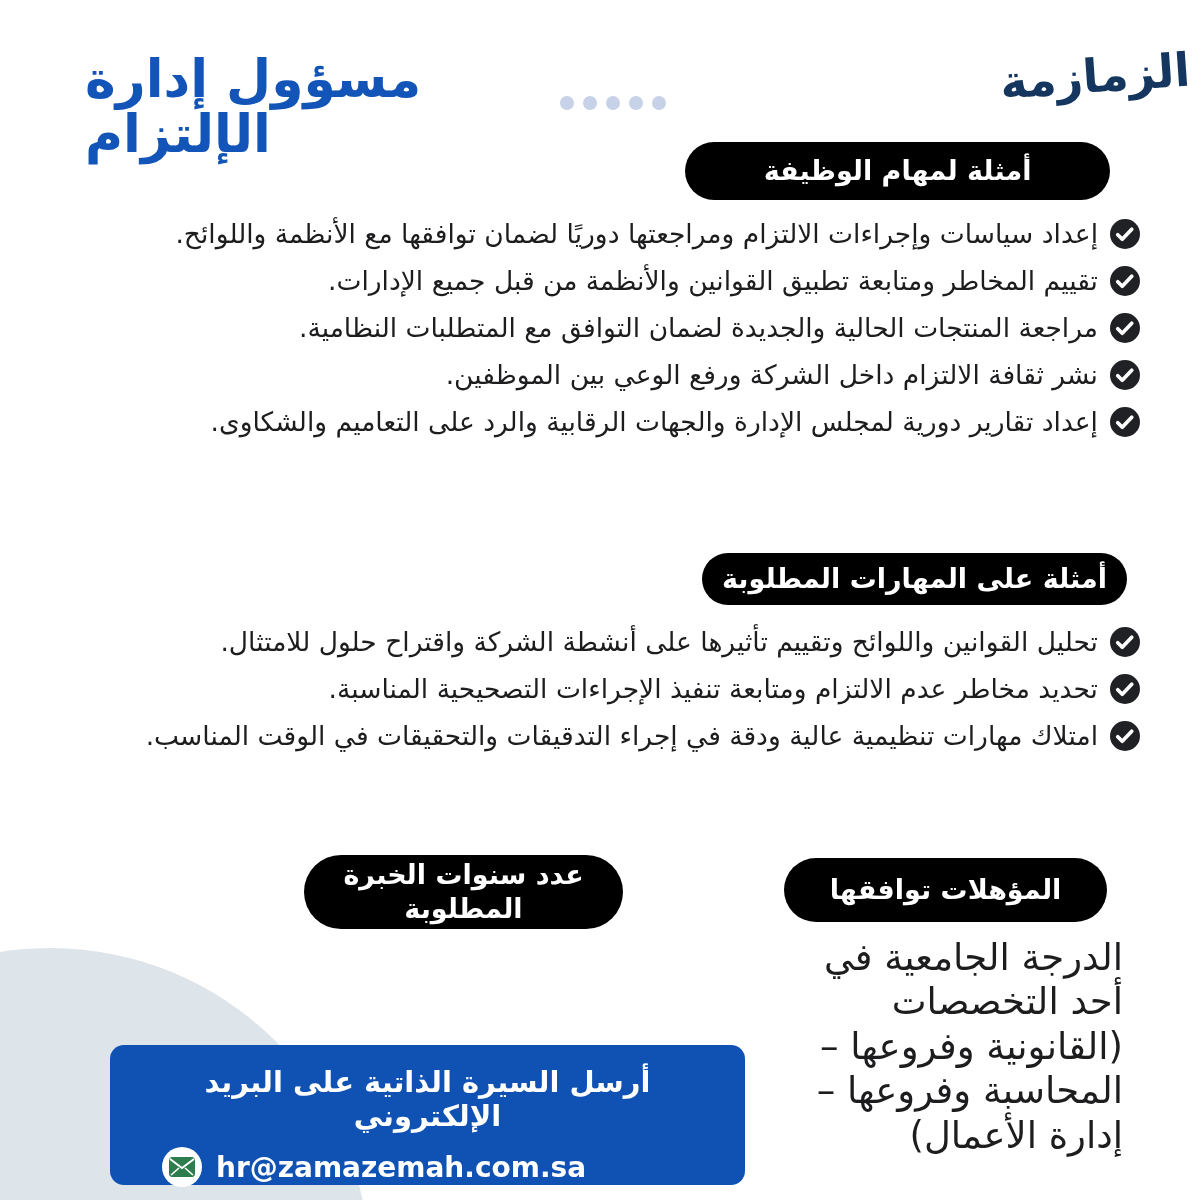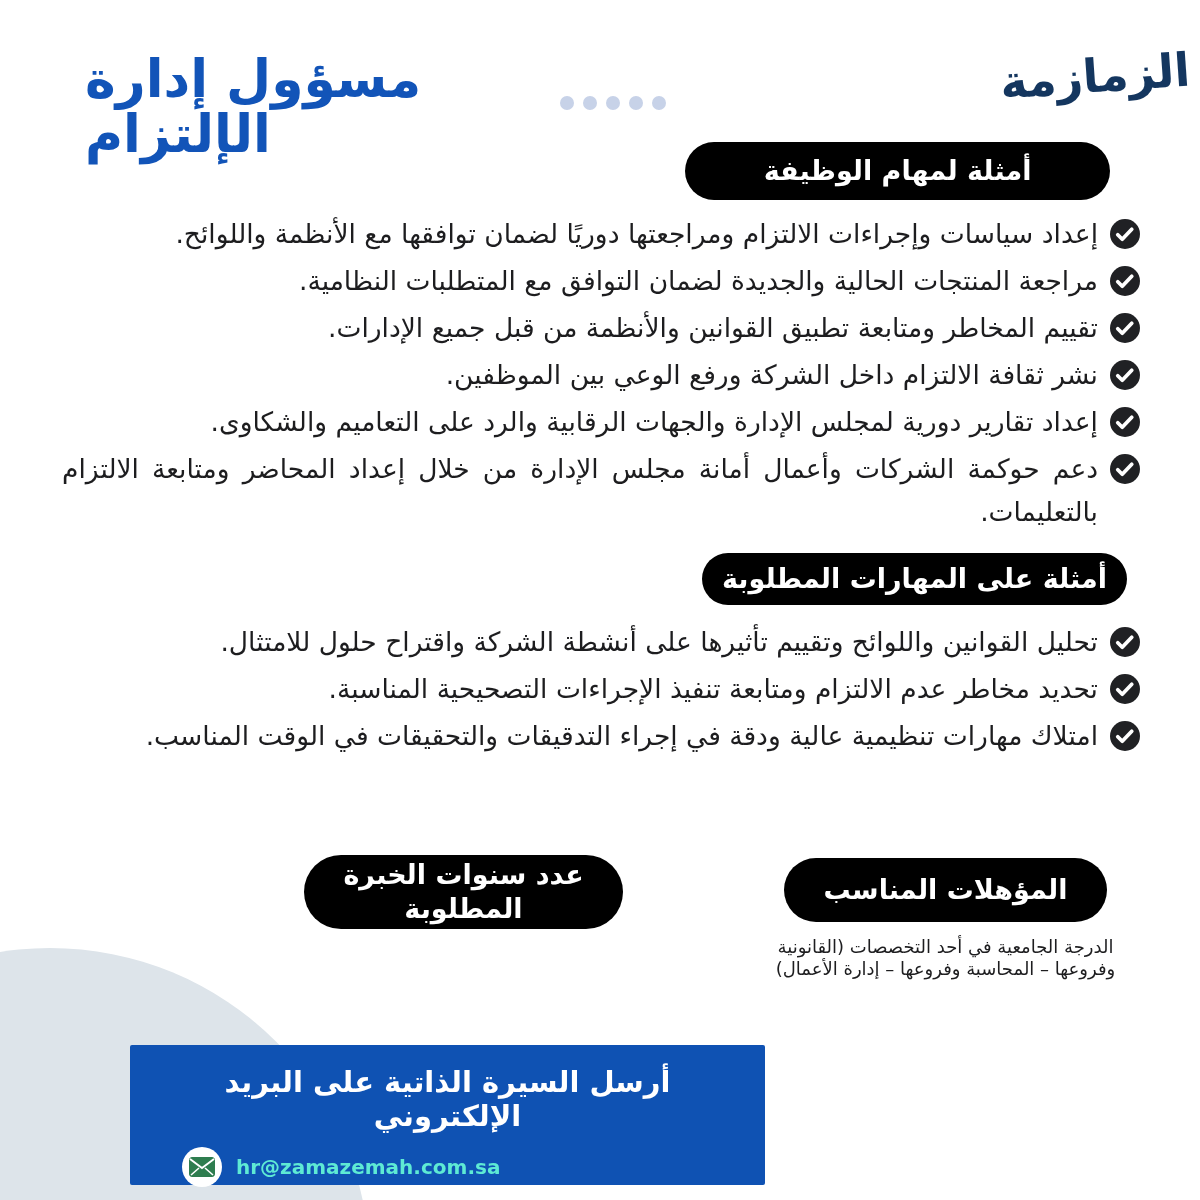--- a/index.html
+++ b/index.html
@@ -47,40 +47,40 @@
   .list-item p{
     flex:1;margin:0;color:#1d1d1f;font-size:26.5px;line-height:43px;
     text-align:justify;font-weight:500;
   }
   
   .exp-value{
     position:absolute;left:304px;top:940px;width:319px;text-align:center;
     color:#1d1d1f;font-size:28px;font-weight:500;
   }
   .qual-value{
-    position:absolute;left:768px;top:936px;width:355px;text-align:center;
-    color:#1d1d1f;font-size:18px;line-height:1.2;font-weight:500;
+    position:absolute;left:768px;top:936px;width:355px;text-align:right;
+    color:#1d1d1f;font-size:37px;line-height:1.2;font-weight:500;
   }
   
   .contact-box{
     position:absolute;left:110px;top:1045px;width:635px;height:140px;
-    background:#0f52b3;border-radius:2px;color:#ffffff;margin-left:20px;
+    background:#0f52b3;border-radius:14px;color:#ffffff;
   }
   .contact-heading{
     margin:20px 20px 0 20px;text-align:center;font-size:29px;font-weight:700;
   }
   .email-row{
     direction:ltr;display:flex;align-items:center;gap:14px;
     margin:14px 0 0 52px;
   }
   .email-icon{
     width:40px;height:40px;border-radius:50%;background:#ffffff;
     display:flex;align-items:center;justify-content:center;
   }
-  .email-text{font-size:20px;font-weight:700;color:#5eead4;font-family:"DejaVu Sans",sans-serif;}
+  .email-text{font-size:28px;font-weight:700;color:#ffffff;font-family:"DejaVu Sans",sans-serif;}
 </style>
 </head>
 <body>
 
 <div class="canvas">
 
   <div class="bg-circle"></div>
 
   <div class="page-title">مسؤول إدارة الإلتزام</div>
 
@@ -104,49 +104,42 @@
           <circle cx="12" cy="12" r="12" fill="#202124"></circle>
           <path d="M6.2 12.6l3.6 3.6 7.6-8" stroke="#fff" stroke-width="3" fill="none" stroke-linecap="round" stroke-linejoin="round"></path>
         </svg>
       <p>إعداد سياسات وإجراءات الالتزام ومراجعتها دوريًا لضمان توافقها مع الأنظمة واللوائح.</p>
     </div>
     <div class="list-item">
       <svg class="check" viewBox="0 0 24 24">
           <circle cx="12" cy="12" r="12" fill="#202124"></circle>
           <path d="M6.2 12.6l3.6 3.6 7.6-8" stroke="#fff" stroke-width="3" fill="none" stroke-linecap="round" stroke-linejoin="round"></path>
         </svg>
-      <p>مراجعة المنتجات الحالية والجديدة لضمان التوافق مع المتطلبات النظامية.</p>
+      <p>تقييم المخاطر ومتابعة تطبيق القوانين والأنظمة من قبل جميع الإدارات.</p>
     </div>
     <div class="list-item">
       <svg class="check" viewBox="0 0 24 24">
           <circle cx="12" cy="12" r="12" fill="#202124"></circle>
           <path d="M6.2 12.6l3.6 3.6 7.6-8" stroke="#fff" stroke-width="3" fill="none" stroke-linecap="round" stroke-linejoin="round"></path>
         </svg>
-      <p>تقييم المخاطر ومتابعة تطبيق القوانين والأنظمة من قبل جميع الإدارات.</p>
+      <p>مراجعة المنتجات الحالية والجديدة لضمان التوافق مع المتطلبات النظامية.</p>
     </div>
     <div class="list-item">
       <svg class="check" viewBox="0 0 24 24">
           <circle cx="12" cy="12" r="12" fill="#202124"></circle>
           <path d="M6.2 12.6l3.6 3.6 7.6-8" stroke="#fff" stroke-width="3" fill="none" stroke-linecap="round" stroke-linejoin="round"></path>
         </svg>
       <p>نشر ثقافة الالتزام داخل الشركة ورفع الوعي بين الموظفين.</p>
     </div>
     <div class="list-item">
       <svg class="check" viewBox="0 0 24 24">
           <circle cx="12" cy="12" r="12" fill="#202124"></circle>
           <path d="M6.2 12.6l3.6 3.6 7.6-8" stroke="#fff" stroke-width="3" fill="none" stroke-linecap="round" stroke-linejoin="round"></path>
         </svg>
       <p>إعداد تقارير دورية لمجلس الإدارة والجهات الرقابية والرد على التعاميم والشكاوى.</p>
-    </div>
-    <div class="list-item">
-      <svg class="check" viewBox="0 0 24 24">
-          <circle cx="12" cy="12" r="12" fill="#202124"></circle>
-          <path d="M6.2 12.6l3.6 3.6 7.6-8" stroke="#fff" stroke-width="3" fill="none" stroke-linecap="round" stroke-linejoin="round"></path>
-        </svg>
-      <p>دعم حوكمة الشركات وأعمال أمانة مجلس الإدارة من خلال إعداد المحاضر ومتابعة الالتزام بالتعليمات.</p>
     </div>
   </div>
 
   <div class="badge badge-skills">
     <span class="badge-text">أمثلة على المهارات المطلوبة</span>
   </div>
 
   <div class="list list-skills">
     <div class="list-item">
       <svg class="check" viewBox="0 0 24 24">
@@ -169,21 +162,21 @@
         </svg>
       <p>امتلاك مهارات تنظيمية عالية ودقة في إجراء التدقيقات والتحقيقات في الوقت المناسب.</p>
     </div>
   </div>
 
   <div class="badge badge-exp">
     <span class="badge-text">عدد سنوات الخبرة المطلوبة</span>
   </div>
 
   <div class="badge badge-qual">
-    <span class="badge-text">المؤهلات المناسب</span>
+    <span class="badge-text">المؤهلات توافقها</span>
   </div>
   <div class="qual-value">الدرجة الجامعية في أحد التخصصات (القانونية وفروعها – المحاسبة وفروعها – إدارة الأعمال)</div>
 
   <div class="contact-box">
     <div class="contact-heading">أرسل السيرة الذاتية على البريد الإلكتروني</div>
     <div class="email-row">
       <span class="email-icon">
         <svg width="26" height="20" viewBox="0 0 26 20">
             <rect x="0.5" y="0.5" width="25" height="19" rx="2.5" fill="#2e7d4f" stroke="#2e7d4f"></rect>
             <path d="M1 2l12 9L25 2" fill="none" stroke="#ffffff" stroke-width="2"></path>

